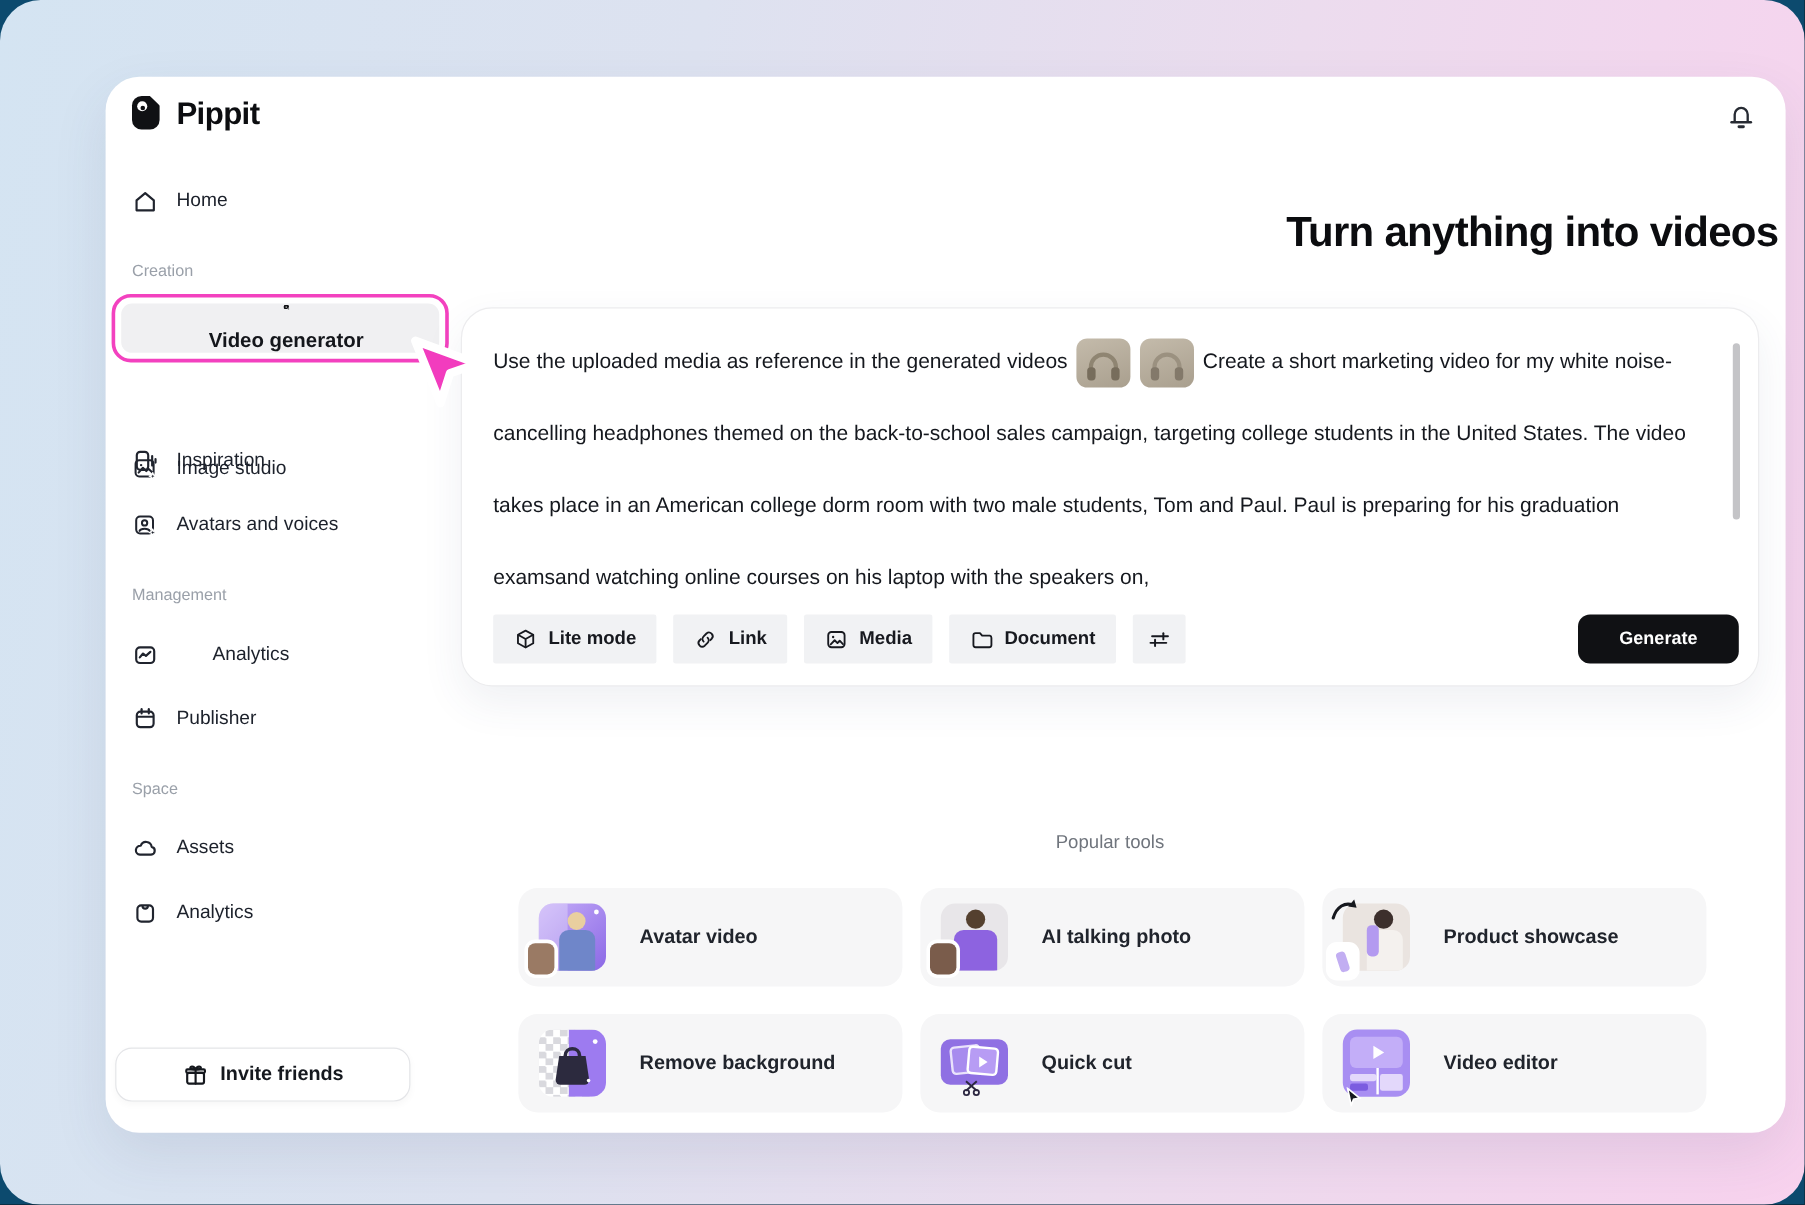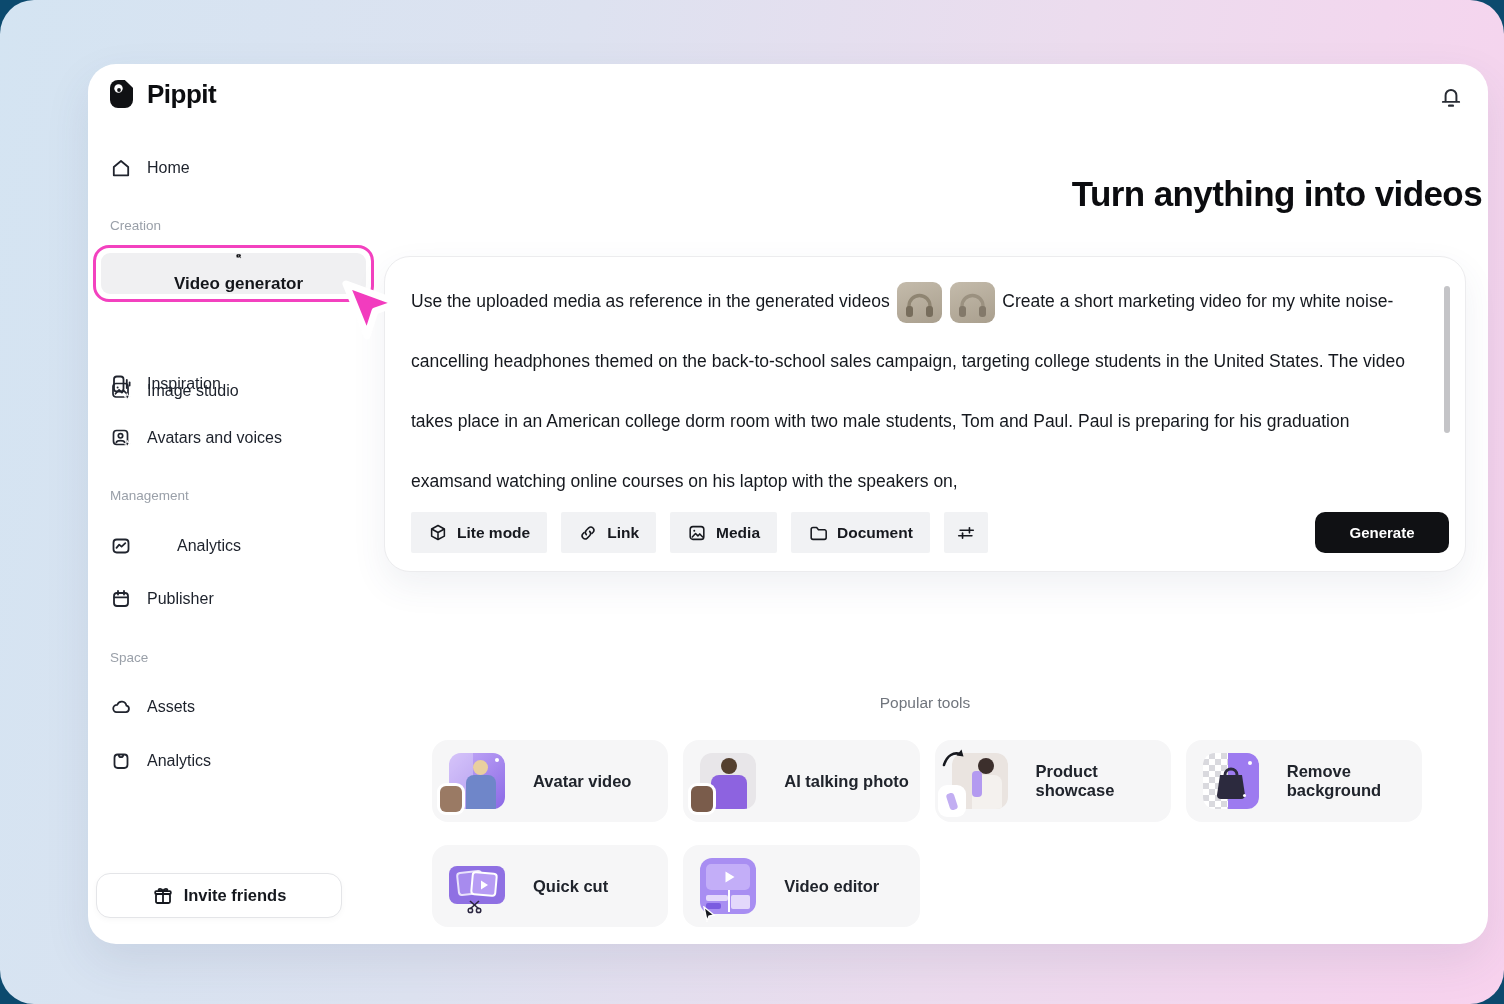--- a/index.html
+++ b/index.html
@@ -42,21 +42,21 @@
   .prompt-toolbar { position:absolute; left:26px; bottom:18px; display:flex; gap:14px; }
   .chip { height:41px; padding:0 17px; border-radius:2px; background:#f1f2f4; display:flex; align-items:center; gap:9px; cursor:pointer; }
   .chip .lbl { font-size:15.5px; font-weight:700; color:#17191f; }
   .chip.square { width:44px; padding:0; justify-content:center; }
   .generate-btn { position:absolute; right:16px; bottom:18px; width:134px; height:41px; background:#101114; border-radius:10px;
         display:flex; align-items:center; justify-content:center; color:#fff; font-size:15px; font-weight:700; cursor:pointer; }
 
   
   .pop-lbl { position:absolute; left:296px; top:630px; width:1082px; text-align:center; font-size:15.5px; font-weight:500; color:#70757d; }
   .tools-grid { position:absolute; left:344px; top:676px; width:990px; display:grid;
-        grid-template-columns:repeat(4,1fr); gap:23px 15px; }
+        grid-template-columns:repeat(3,1fr); gap:23px 15px; }
   .tool-card { height:82px; background:#f6f6f7; border-radius:16px; display:flex; align-items:center; gap:28px; padding-left:17px; cursor:pointer; }
   .tool-card .lbl { font-size:16.5px; font-weight:600; color:#20242c; }
   .thumb { position:relative; width:56px; height:56px; border-radius:12px; overflow:visible; flex:0 0 auto; }
   .thumb .base { position:absolute; inset:0; border-radius:12px; overflow:hidden; }
   .mini { position:absolute; left:-9px; bottom:-3px; width:22px; height:26px; border-radius:6px; background:#8b6f5f;
         box-shadow:0 0 0 3px #fff; }
   .head { position:absolute; border-radius:50%; }
   .body { position:absolute; border-radius:8px 8px 0 0; }
   .checker { background:conic-gradient(#d9d9de 25%,#ffffff 0 50%,#d9d9de 0 75%,#ffffff 0) 0 0/12px 12px; }
 

